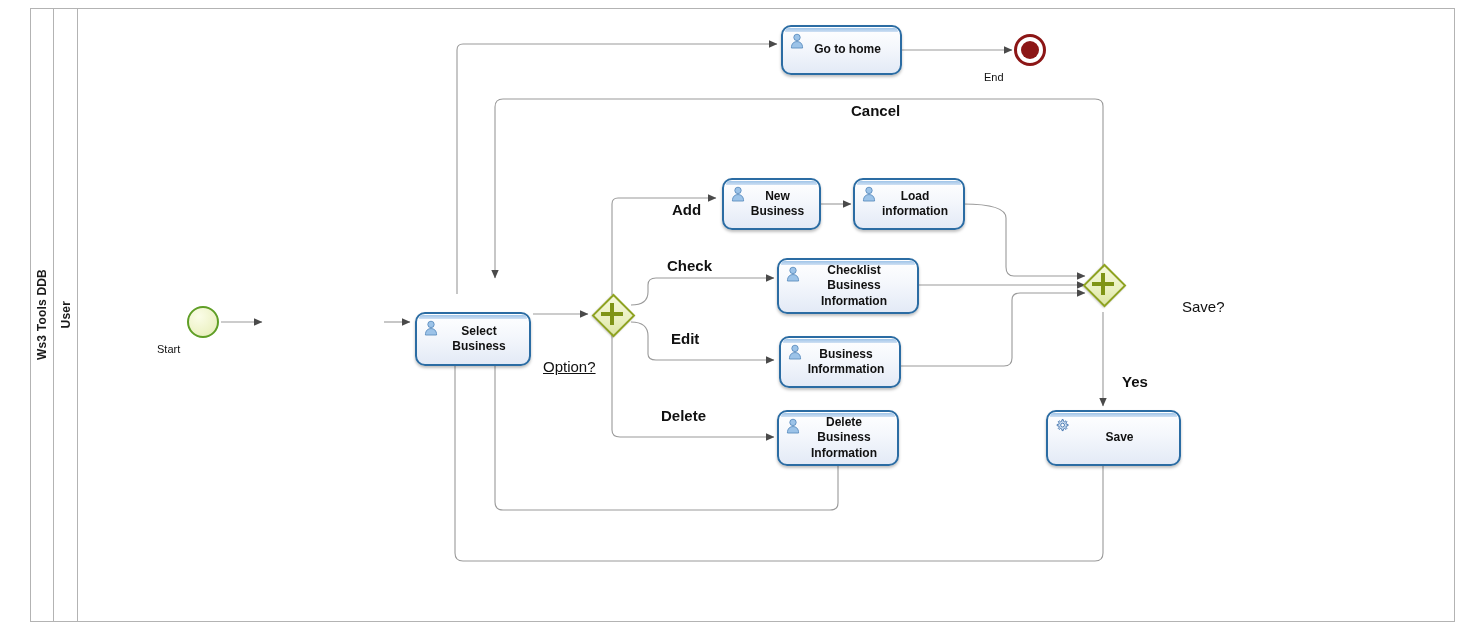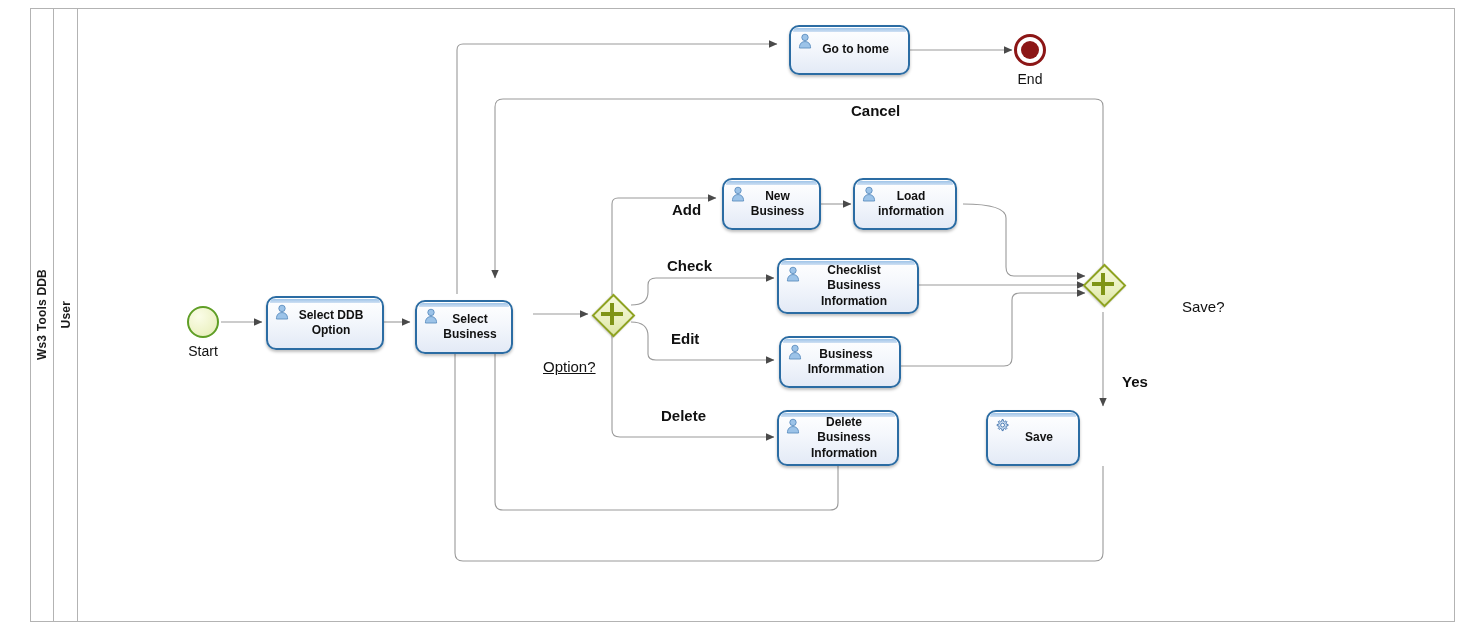--- a/index.html
+++ b/index.html
@@ -112,23 +112,23 @@
     background: #ffffff;
   }
   .event-end-inner {
     position: absolute;
     left: 4px; top: 4px; right: 4px; bottom: 4px;
     border-radius: 50%;
     background: #8c1616;
   }
   .event-caption {
     position: absolute;
-    font-size: 14px;
+    font-size: 11px;
     color: #111111;
-    text-align: center;
+    text-align: left;
     white-space: nowrap;
   }
 
   
   .gateway {
     position: absolute;
     width: 38px;
     height: 38px;
   }
   .gw-diamond {
@@ -218,56 +218,48 @@
   </div>
 
   <div class="event event-start" style="left:187px; top:306px; width:32px; height:32px;"></div>
   <div class="event-caption" style="left:157px; top:343px; width:92px;">Start</div>
 
   <div class="event event-end" style="left:1014px; top:34px; width:32px; height:32px;">
     <div class="event-end-inner"></div>
   </div>
   <div class="event-caption" style="left:984px; top:71px; width:92px;">End</div>
 
-  <div class="task" style="left:781px; top:25px; width:121px; height:50px;margin-left:8px;">
+  <div class="task" style="left:781px; top:25px; width:121px; height:50px;">
     <svg class="task-icon" viewBox="0 0 16 16">
       <circle cx="8" cy="4.4" r="3.2" fill="#9cc3e8" stroke="#5d8fc0" stroke-width="0.9"></circle>
       <path d="M2.4,15 C2.4,10.4 5,8.6 8,8.6 C11,8.6 13.6,10.4 13.6,15 Z" fill="#9cc3e8" stroke="#5d8fc0" stroke-width="0.9"></path>
     </svg>
     <span class="task-label">Go to home</span>
   </div>
 
-  <div class="task" style="left:266px; top:296px; width:118px; height:54px;">
-    <svg class="task-icon" viewBox="0 0 16 16">
-      <circle cx="8" cy="4.4" r="3.2" fill="#9cc3e8" stroke="#5d8fc0" stroke-width="0.9"></circle>
-      <path d="M2.4,15 C2.4,10.4 5,8.6 8,8.6 C11,8.6 13.6,10.4 13.6,15 Z" fill="#9cc3e8" stroke="#5d8fc0" stroke-width="0.9"></path>
-    </svg>
-    <span class="task-label">Select DDB
-Option</span>
-  </div>
-
-  <div class="task" style="left:415px; top:300px; width:98px; height:54px;">
+
+  <div class="task" style="left:415px; top:312px; width:116px; height:54px;">
     <svg class="task-icon" viewBox="0 0 16 16">
       <circle cx="8" cy="4.4" r="3.2" fill="#9cc3e8" stroke="#5d8fc0" stroke-width="0.9"></circle>
       <path d="M2.4,15 C2.4,10.4 5,8.6 8,8.6 C11,8.6 13.6,10.4 13.6,15 Z" fill="#9cc3e8" stroke="#5d8fc0" stroke-width="0.9"></path>
     </svg>
     <span class="task-label">Select
 Business</span>
   </div>
 
   <div class="task" style="left:722px; top:178px; width:99px; height:52px;">
     <svg class="task-icon" viewBox="0 0 16 16">
       <circle cx="8" cy="4.4" r="3.2" fill="#9cc3e8" stroke="#5d8fc0" stroke-width="0.9"></circle>
       <path d="M2.4,15 C2.4,10.4 5,8.6 8,8.6 C11,8.6 13.6,10.4 13.6,15 Z" fill="#9cc3e8" stroke="#5d8fc0" stroke-width="0.9"></path>
     </svg>
     <span class="task-label">New
 Business</span>
   </div>
 
-  <div class="task" style="left:853px; top:178px; width:104px; height:52px;">
+  <div class="task" style="left:853px; top:178px; width:112px; height:52px;">
     <svg class="task-icon" viewBox="0 0 16 16">
       <circle cx="8" cy="4.4" r="3.2" fill="#9cc3e8" stroke="#5d8fc0" stroke-width="0.9"></circle>
       <path d="M2.4,15 C2.4,10.4 5,8.6 8,8.6 C11,8.6 13.6,10.4 13.6,15 Z" fill="#9cc3e8" stroke="#5d8fc0" stroke-width="0.9"></path>
     </svg>
     <span class="task-label">Load
 information</span>
   </div>
 
   <div class="task" style="left:777px; top:258px; width:142px; height:56px;">
     <svg class="task-icon" viewBox="0 0 16 16">
@@ -291,21 +283,21 @@
   <div class="task" style="left:777px; top:410px; width:122px; height:56px;">
     <svg class="task-icon" viewBox="0 0 16 16">
       <circle cx="8" cy="4.4" r="3.2" fill="#9cc3e8" stroke="#5d8fc0" stroke-width="0.9"></circle>
       <path d="M2.4,15 C2.4,10.4 5,8.6 8,8.6 C11,8.6 13.6,10.4 13.6,15 Z" fill="#9cc3e8" stroke="#5d8fc0" stroke-width="0.9"></path>
     </svg>
     <span class="task-label">Delete
 Business
 Information</span>
   </div>
 
-  <div class="task" style="left:986px; top:410px; width:94px; height:56px;">
+  <div class="task" style="left:1046px; top:410px; width:135px; height:56px;">
     <svg class="task-icon" viewBox="0 0 16 16">
       <path d="M8,1.6 L9.2,1.6 L9.5,3.3 L10.6,3.8 L12,2.8 L12.9,3.7 L11.9,5.1 L12.4,6.2 L14.1,6.5 L14.1,7.7 L12.4,8 L11.9,9.1 L12.9,10.5 L12,11.4 L10.6,10.4 L9.5,10.9 L9.2,12.6 L8,12.6 L7.7,10.9 L6.6,10.4 L5.2,11.4 L4.3,10.5 L5.3,9.1 L4.8,8 L3.1,7.7 L3.1,6.5 L4.8,6.2 L5.3,5.1 L4.3,3.7 L5.2,2.8 L6.6,3.8 L7.7,3.3 Z" fill="#cfe0f3" stroke="#3f72ab" stroke-width="0.9" stroke-linejoin="round"></path>
       <circle cx="8.6" cy="7.1" r="1.9" fill="#ffffff" stroke="#3f72ab" stroke-width="0.9"></circle>
     </svg>
     <span class="task-label">Save</span>
   </div>
 
   <div class="gateway" style="left:593px; top:295px;">
     <div class="gw-diamond"></div>
     <div class="gw-plus-h"></div>

